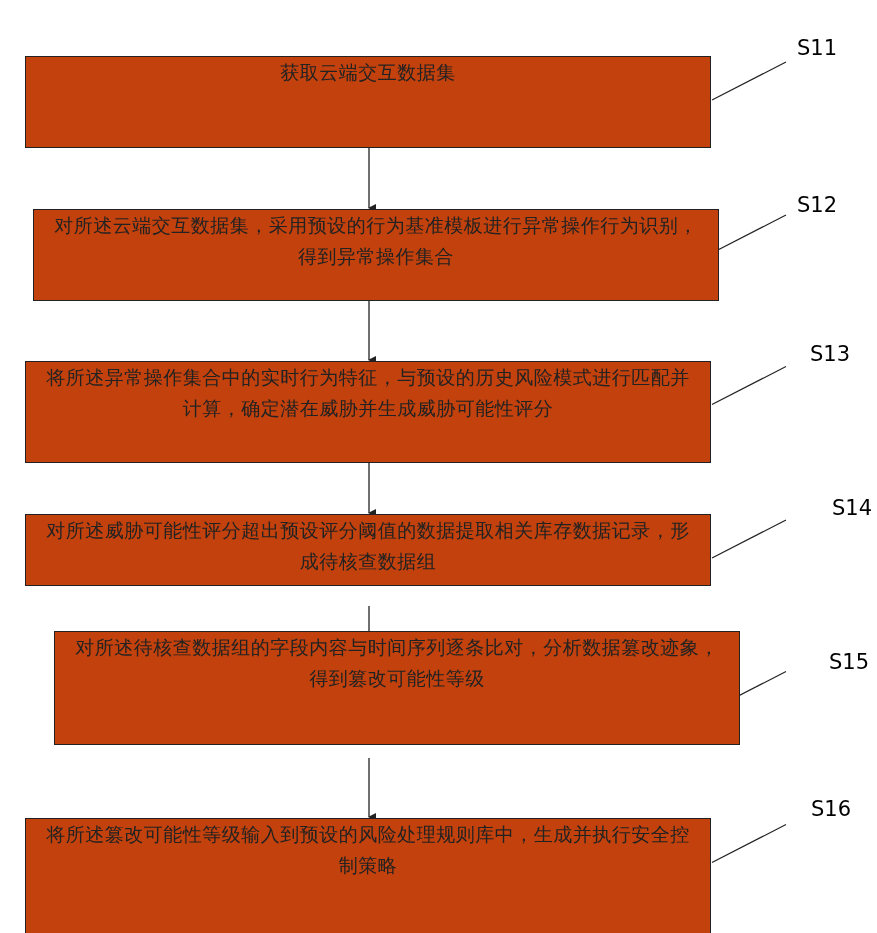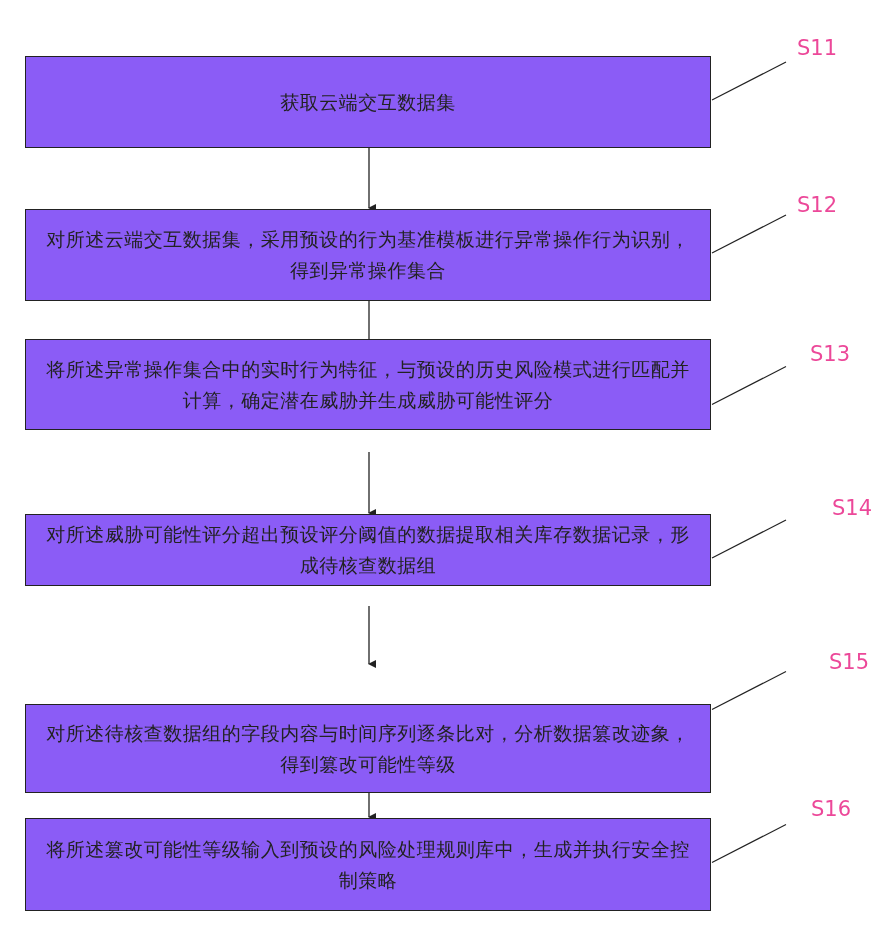--- a/index.html
+++ b/index.html
@@ -1,24 +1,24 @@
 <!DOCTYPE html>
 <html><head>
 <meta charset="utf-8">
 <style>
   html, body { margin: 0; padding: 0; background: #ffffff; }
   body { width: 877px; height: 933px; position: relative; overflow: hidden;
          font-family: "DejaVu Sans", "Liberation Sans", sans-serif; color: #1a1a1a; }
   .step-box { position: absolute; left: 25px; width: 686px; border: 1.5px solid #222;
-              box-sizing: border-box; background: #8b5cf6; display: flex; align-items: center;
+              box-sizing: border-box; background: #c2410c; display: flex; 
               justify-content: center; text-align: center; }
   .step-text { font-family: "DejaVu Serif", "Liberation Serif", serif; font-size: 19px;
                line-height: 31px; letter-spacing: 0.5px; padding: 0 14px; color: #222; }
   .step-label { position: absolute; font-family: "DejaVu Sans", "Liberation Sans", sans-serif;
-                font-size: 21px; color: #ec4899; letter-spacing: 0px; }
+                font-size: 21px; color: #000000; letter-spacing: 0px; }
   svg.connectors { position: absolute; left: 0; top: 0; width: 877px; height: 933px; pointer-events: none; }
 </style>
 </head>
 <body>
 
 <div>
   <svg class="connectors" xmlns="http://www.w3.org/2000/svg">
     <defs>
       <marker id="arrowhead" markerWidth="8" markerHeight="8" refX="4" refY="7" orient="auto" markerUnits="userSpaceOnUse">
         <path d="M0,0 L8,0 L4,8 Z" fill="#222"></path>
@@ -37,33 +37,33 @@
         <line x1="712" y1="404.5" x2="786" y2="366.5" stroke="#222222" stroke-width="1.2"></line>
         <line x1="712" y1="558" x2="786" y2="520" stroke="#222222" stroke-width="1.2"></line>
         <line x1="712" y1="709.5" x2="786" y2="671.5" stroke="#222222" stroke-width="1.2"></line>
         <line x1="712" y1="862.5" x2="786" y2="824.5" stroke="#222222" stroke-width="1.2"></line>
       </g>
   </svg>
 
   <div class="step-box" id="box-0" style="top:56px;height:92px;">
     <div class="step-text">获取云端交互数据集</div>
   </div>
-  <div class="step-box" id="box-1" style="top:209px;height:92px;">
+  <div class="step-box" id="box-1" style="top:209px;height:92px;margin-left:8px;">
     <div class="step-text">对所述云端交互数据集，采用预设的行为基准模板进行异常操作行为识别，得到异常操作集合</div>
   </div>
-  <div class="step-box" id="box-2" style="top:339px;height:91px;">
+  <div class="step-box" id="box-2" style="top:361px;height:102px;">
     <div class="step-text">将所述异常操作集合中的实时行为特征，与预设的历史风险模式进行匹配并计算，确定潜在威胁并生成威胁可能性评分</div>
   </div>
   <div class="step-box" id="box-3" style="top:514px;height:72px;">
     <div class="step-text">对所述威胁可能性评分超出预设评分阈值的数据提取相关库存数据记录，形成待核查数据组</div>
   </div>
-  <div class="step-box" id="box-4" style="top:704px;height:89px;">
+  <div class="step-box" id="box-4" style="top:631px;height:114px;margin-left:29px;">
     <div class="step-text">对所述待核查数据组的字段内容与时间序列逐条比对，分析数据篡改迹象，得到篡改可能性等级</div>
   </div>
-  <div class="step-box" id="box-5" style="top:818px;height:93px;">
+  <div class="step-box" id="box-5" style="top:818px;height:116px;">
     <div class="step-text">将所述篡改可能性等级输入到预设的风险处理规则库中，生成并执行安全控制策略</div>
   </div>
 
   <div class="step-label" style="left:797px;top:36px;">S11</div>
   <div class="step-label" style="left:797px;top:193px;">S12</div>
   <div class="step-label" style="left:797px;top:342px;margin-left:13px;">S13</div>
   <div class="step-label" style="left:797px;top:496px;margin-left:35px;">S14</div>
   <div class="step-label" style="left:797px;top:650px;margin-left:32px;">S15</div>
   <div class="step-label" style="left:811px;top:797px;">S16</div>
 </div>

